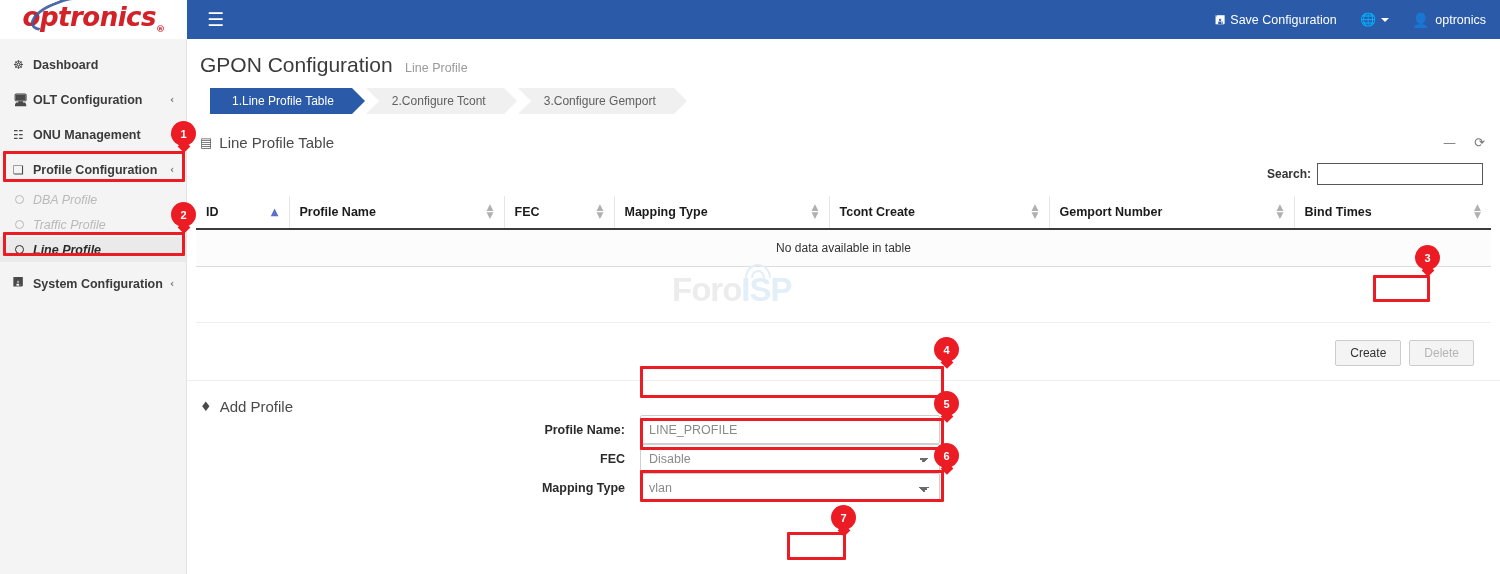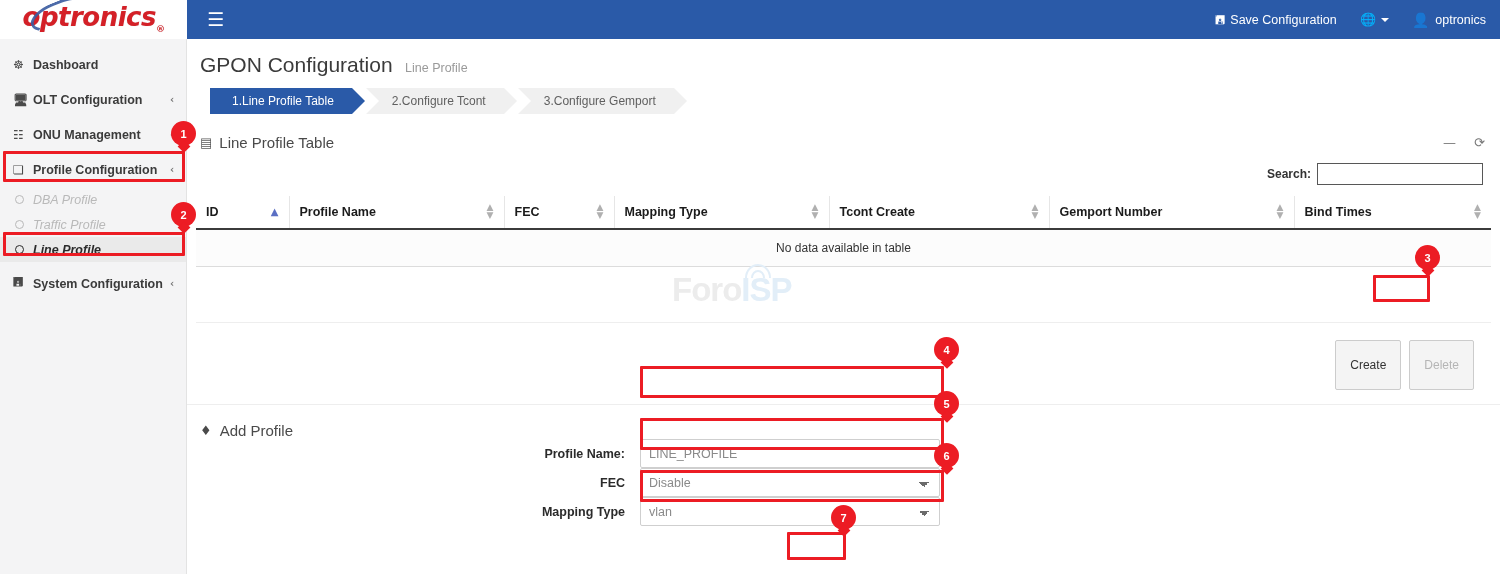--- a/index.html
+++ b/index.html
@@ -200,21 +200,21 @@
   }
   .wifi-arc.small {
     left: 79px; top: -1px; width: 14px; height: 8px; border-width: 2.5px;
   }
 
   .btn-row {
     display: flex; justify-content: flex-end; align-items: center;
     gap: 8px; margin: 17px 17px 0 0;
   }
   .btn {
-    font-size: 12px; padding: 17px 14px; border: 1px solid #cccccc;
+    font-size: 12px; padding: 5px 14px; border: 1px solid #cccccc;
     background: #f4f4f4; color: #333; cursor: pointer; border-radius: 2px;
     font-family: "Liberation Sans", sans-serif;
   }
   .btn.disabled { color: #b5b5b5; background: #f4f4f4; cursor: default; }
   .panel-divider {
     margin: 14px 0 0 0; width: 1313px; height: 1px; background: #eeeeee;
   }
 
   
   .form-head {

